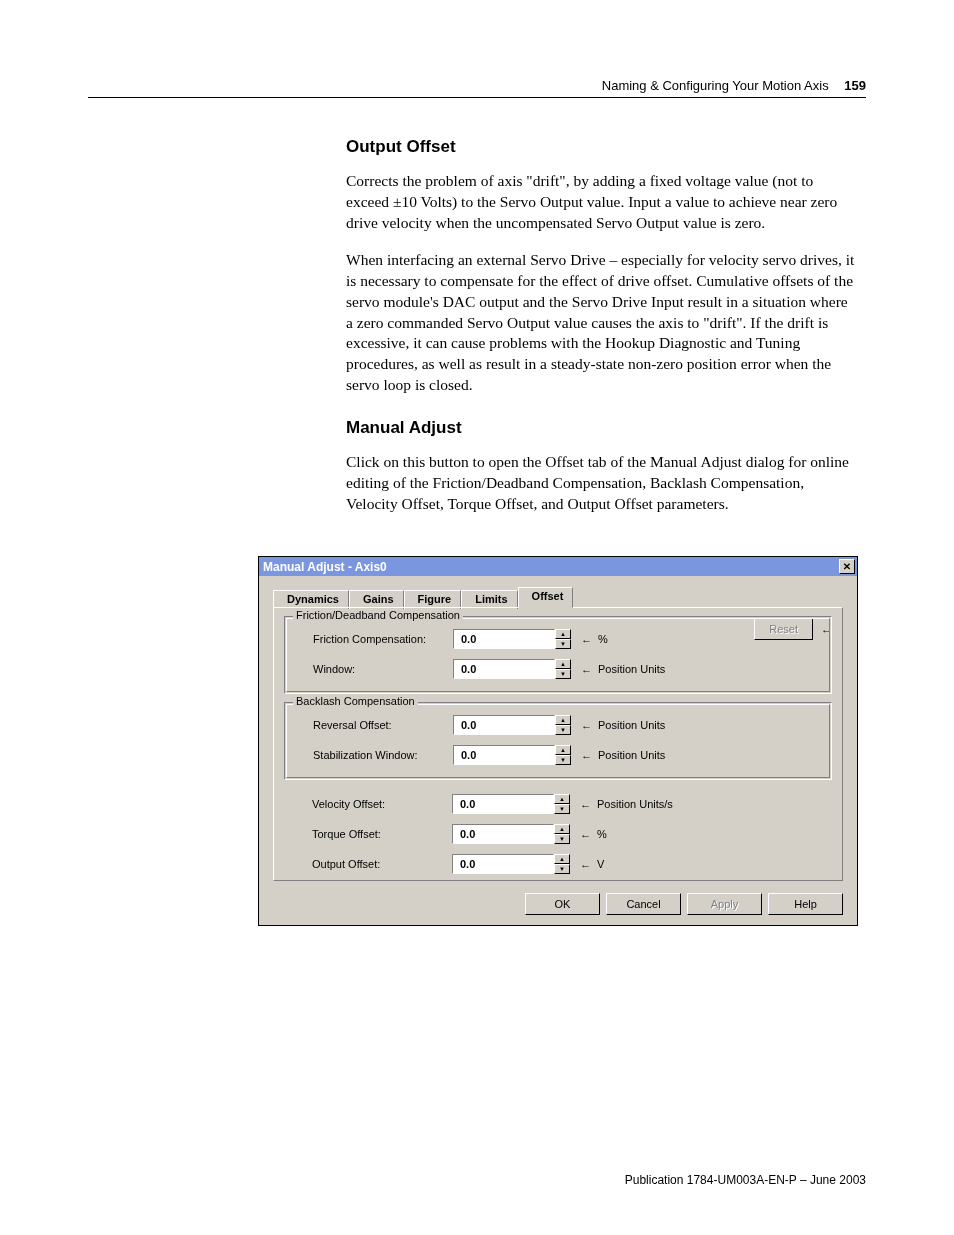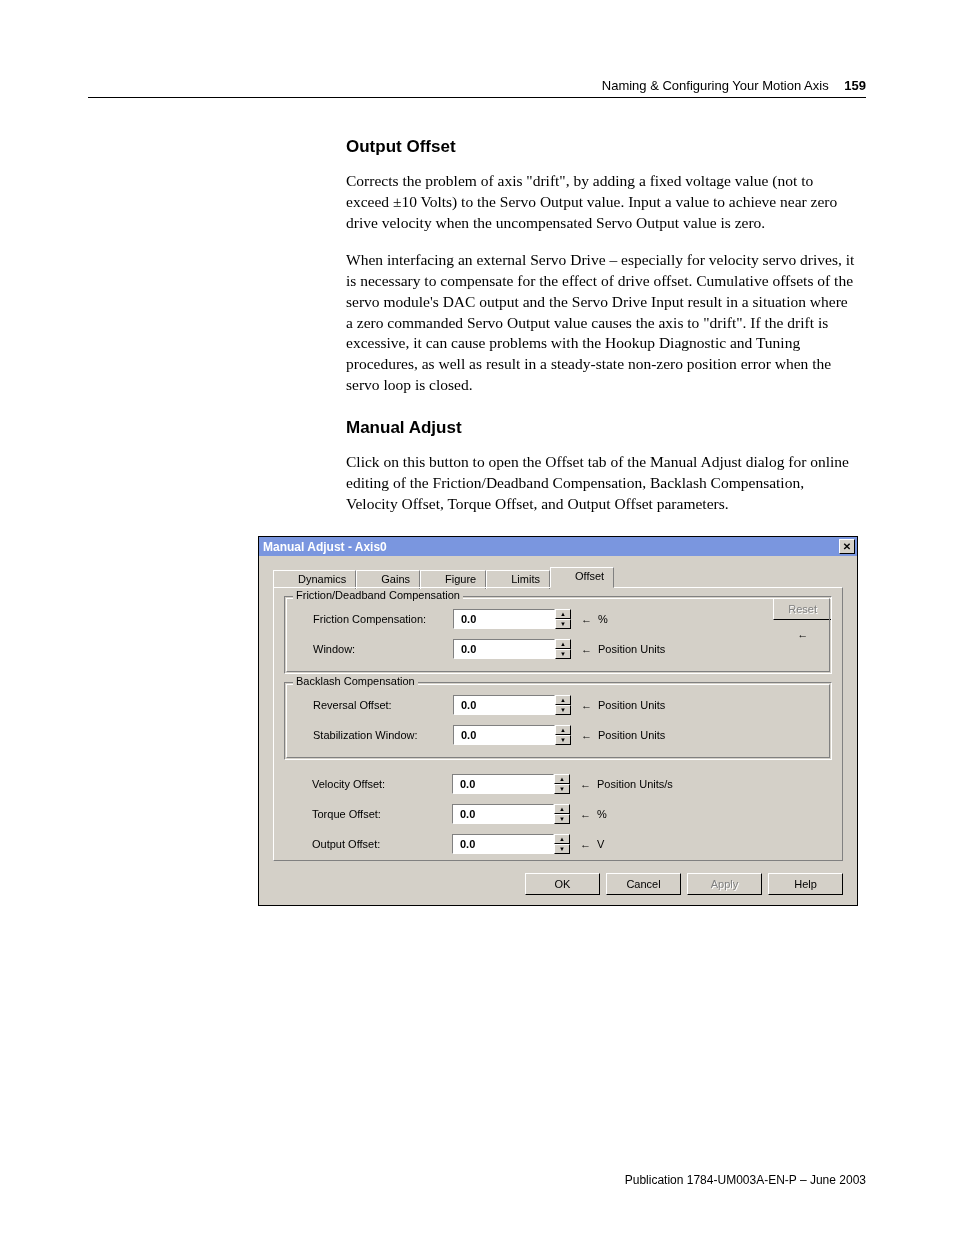--- a/index.html
+++ b/index.html
@@ -4,41 +4,41 @@
 <style>
   * { box-sizing: border-box; margin: 0; padding: 0; }
   html, body { width: 954px; height: 1235px; background: #fff; font-family: Georgia, "Times New Roman", serif; color: #000; }
   .page { position: relative; width: 954px; height: 1235px; }
   .header { position: absolute; top: 78px; right: 88px; font-family: Arial, Helvetica, sans-serif; font-size: 13px; }
   .header b { font-weight: bold; margin-left: 12px; }
   .rule { position: absolute; top: 97px; left: 88px; right: 88px; height: 1px; background: #000; }
   .content { position: absolute; top: 137px; left: 346px; width: 512px; }
   h3.sec { font-family: Arial, Helvetica, sans-serif; font-weight: bold; font-size: 17px; margin-bottom: 14px; }
   p.body { font-size: 15.5px; line-height: 1.35; margin-bottom: 16px; }
-  .dialog-wrap { position: absolute; top: 536px; left: 258px; width: 600px; }
+  .dialog-wrap { position: absolute; top: 556px; left: 258px; width: 600px; }
   .dialog { width: 600px; height: 370px; background: #d4d0c8; border: 1px solid #000; font-family: Tahoma, Arial, sans-serif; font-size: 11px; color: #000; position: relative; }
   .titlebar { height: 19px; background: #7a96df; color: #fff; display: flex; align-items: center; padding: 0 2px 0 4px; font-weight: bold; font-size: 12px; }
   .titlebar .tspacer { flex: 1; }
   .close-btn { width: 16px; height: 15px; background: #d4d0c8; border-top: 1px solid #fff; border-left: 1px solid #fff; border-right: 1px solid #000; border-bottom: 1px solid #000; font-family: Arial; font-size: 10px; font-weight: bold; color: #000; display: flex; align-items: center; justify-content: center; cursor: pointer; }
   .tabs { position: absolute; top: 30px; left: 14px; display: flex; align-items: flex-end; }
-  .tab { height: 19px; padding: 2px 9px 0 24px; border-top: 1px solid #fff; border-left: 1px solid #fff; border-right: 1px solid #808080; background: #d4d0c8; font-size: 11px; cursor: pointer; position: relative; top: 1px; }
+  .tab { height: 19px; padding: 2px 9px 0 13px; border-top: 1px solid #fff; border-left: 1px solid #fff; border-right: 1px solid #808080; background: #d4d0c8; font-size: 11px; cursor: pointer; position: relative; top: 1px; font-weight: bold; }
   .tab.active { height: 21px; top: 0; border-bottom: 1px solid #d4d0c8; z-index: 2; }
   .panel { position: absolute; top: 50px; left: 14px; right: 14px; bottom: 44px; border-top: 1px solid #fff; border-left: 1px solid #fff; border-right: 1px solid #808080; border-bottom: 1px solid #808080; padding: 8px 10px; }
   .group { border: 1px solid #808080; border-top-color: #808080; border-left-color: #808080; border-right-color: #fff; border-bottom-color: #fff; position: relative; padding: 10px 10px 6px 14px; margin-bottom: 8px; }
   .group::after{content:"";position:absolute;inset:1px;border:1px solid #fff;border-right-color:#808080;border-bottom-color:#808080;pointer-events:none;}
   .group-title { position: absolute; top: -8px; left: 8px; background: #d4d0c8; padding: 0 3px; z-index:2;}
   .row { display: flex; align-items: center; height: 24px; margin-bottom: 6px; margin-left: 14px; }
   .row .lbl { width: 140px; }
   .spinbox { display: flex; width: 118px; height: 20px; }
   .spinbox input { flex: 1; width: 100%; height: 20px; border-top: 1px solid #808080; border-left: 1px solid #808080; border-right: 1px solid #fff; border-bottom: 1px solid #fff; background: #fff; padding: 0 7px; font-family: Tahoma, Arial, sans-serif; font-size: 11px; font-weight: bold; }
   .spin-btns { display: flex; flex-direction: column; width: 16px; }
   .spin-btns div { flex: 1; background: #d4d0c8; border-top: 1px solid #fff; border-left: 1px solid #fff; border-right: 1px solid #000; border-bottom: 1px solid #000; font-size: 6px; line-height: 8px; text-align: center; cursor: pointer; }
   .unit { margin-left: 10px; display:flex; align-items:center; gap:6px;}
   .unit .arrow { font-weight: bold; }
-  .reset-wrap { position: absolute; top: 10px; right: 10px; display:flex; align-items:center; gap:8px;flex-direction:column;}
+  .reset-wrap { position: absolute; top: 10px; right: 10px; display:flex; align-items:center; gap:8px;}
   .btn { height: 22px; padding: 0 14px; background: #d4d0c8; border-top: 1px solid #fff; border-left: 1px solid #fff; border-right: 1px solid #000; border-bottom: 1px solid #000; font-family: Tahoma, Arial, sans-serif; font-size: 11px; cursor: pointer; }
   .btn.disabled { color: #808080; text-shadow: 1px 1px 0 #fff; cursor: default; }
   .bottom-btns { position: absolute; bottom: 10px; right: 14px; display: flex; gap: 6px; }
   .bottom-btns .btn { width: 75px; padding: 0; }
   .freeform { padding: 4px 0 0 14px; position:relative; z-index:2;}
   .caption { position: absolute; top: 934px; left: 346px; width: 512px; font-family: Arial, Helvetica, sans-serif; font-weight: bold; font-size: 13px; }
   .note { position: absolute; top: 966px; left: 388px; width: 470px; font-size: 15.5px; line-height: 1.35; }
   .footer { position: absolute; bottom: 48px; right: 88px; font-family: Arial, Helvetica, sans-serif; font-size: 12px; }
   .arrow-red{color:#000;font-weight:bold;}
 </style>

